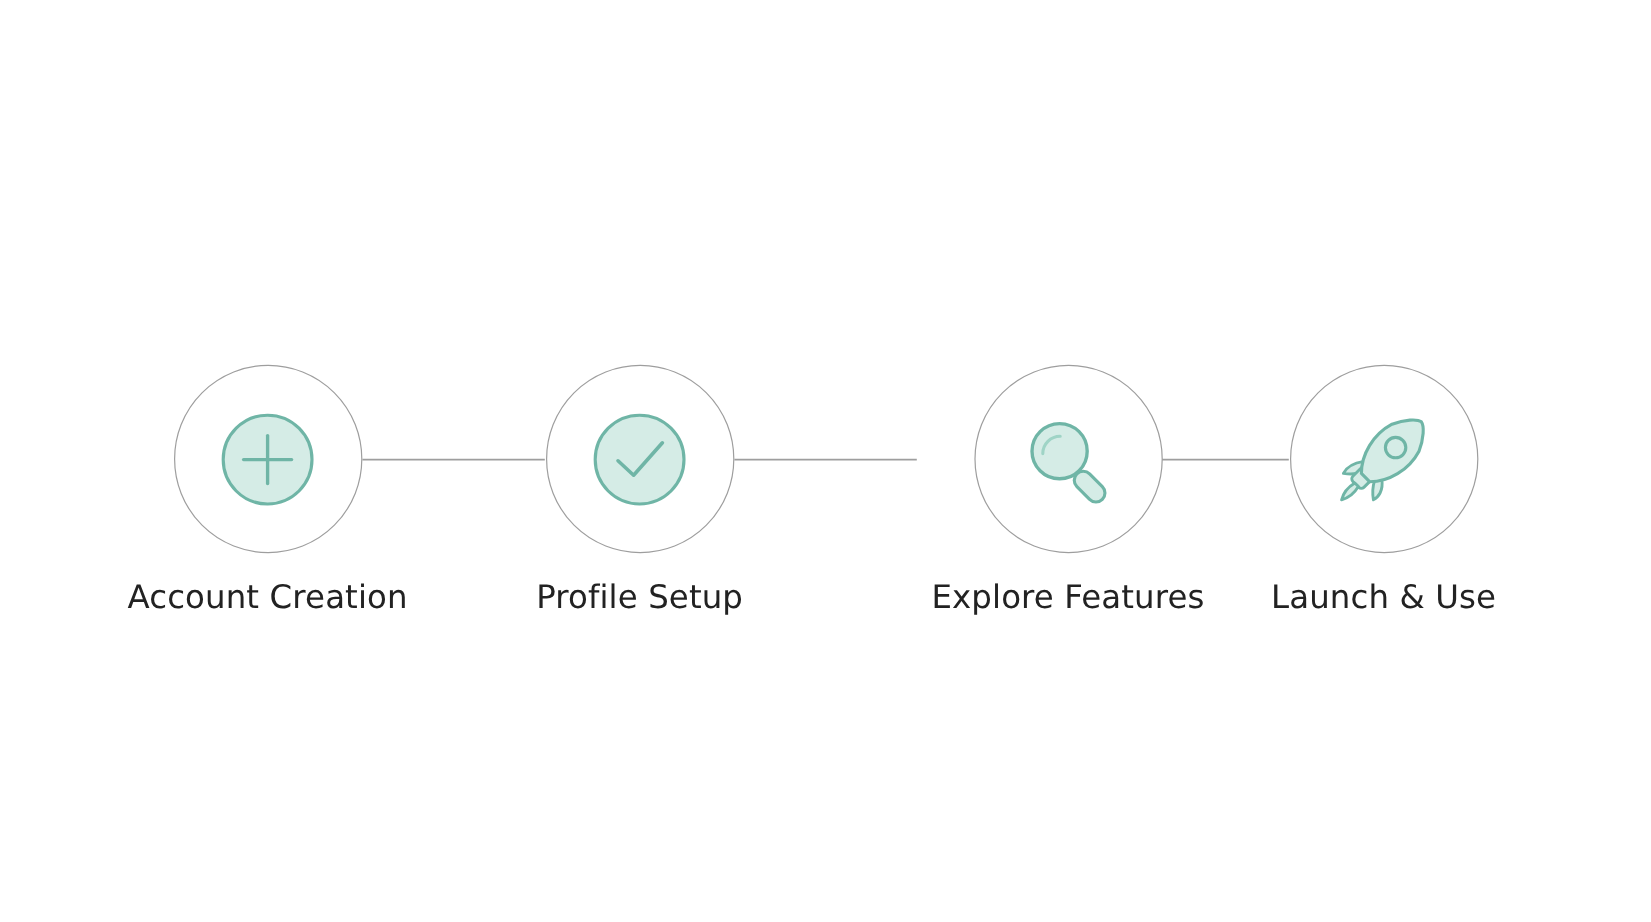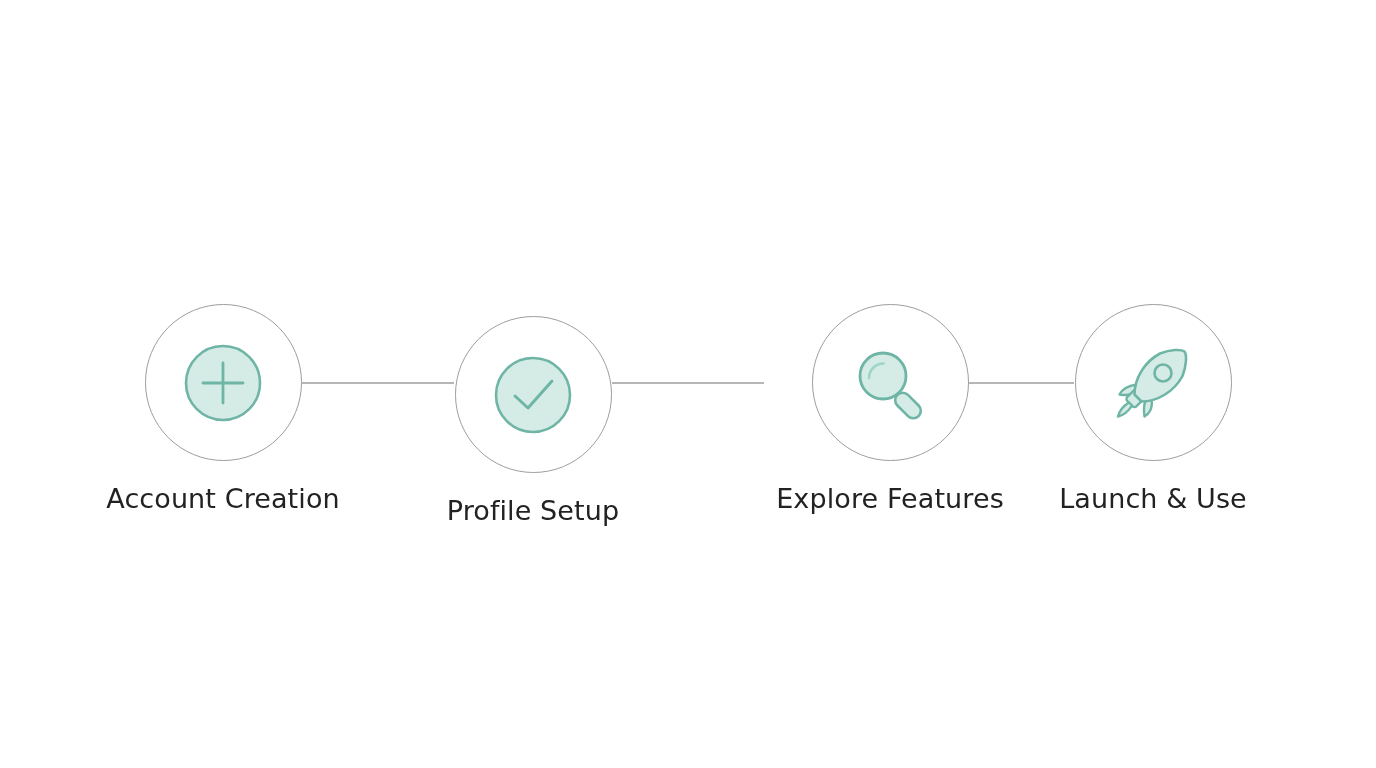--- a/index.html
+++ b/index.html
@@ -96,21 +96,21 @@
           <svg viewBox="0 0 86 86">
             <circle cx="43" cy="43" r="37" fill="#d5ece6" stroke="#6fb5a6" stroke-width="2.6"></circle>
             <line x1="43" y1="23" x2="43" y2="63" stroke="#6fb5a6" stroke-width="2.8" stroke-linecap="round"></line>
             <line x1="23" y1="43" x2="63" y2="43" stroke="#6fb5a6" stroke-width="2.8" stroke-linecap="round"></line>
           </svg>
         </span>
       </div>
       <div class="label">Account Creation</div>
     </div>
 
-    <div class="step" style="left:533px; top:316px;">
+    <div class="step" style="left:533px; top:304px;">
       <div class="node">
         <span class="icon-wrap">
           <svg viewBox="0 0 86 86">
             <circle cx="43" cy="43" r="37" fill="#d5ece6" stroke="#6fb5a6" stroke-width="2.6"></circle>
             <path d="M25 44 L38 56 L62 29" fill="none" stroke="#6fb5a6" stroke-width="3" stroke-linecap="round" stroke-linejoin="round"></path>
           </svg>
         </span>
       </div>
       <div class="label">Profile Setup</div>
     </div>

